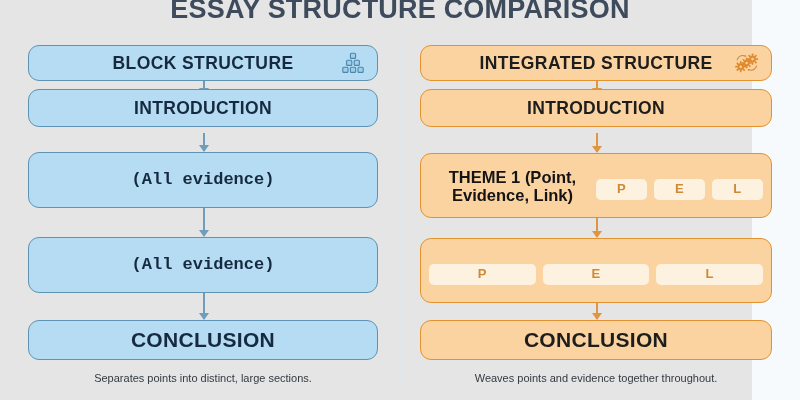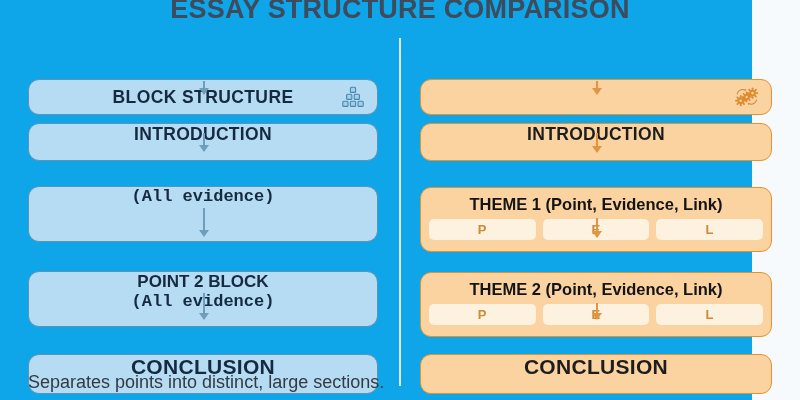--- a/index.html
+++ b/index.html
@@ -2,21 +2,21 @@
 <html><head>
 <meta charset="utf-8">
 <style>
   * { margin:0; padding:0; box-sizing:border-box; }
   html, body {
     width:800px; height:400px;
     background:#f7fafc;
     font-family:"Liberation Sans", sans-serif;
     overflow:hidden;
   }
-  #page { position:relative; width:752px; height:400px; background:#0ea5e9; }
+  #page { position:relative; width:752px; height:400px; background:#e5e5e5; }
 
   .title {
     position:absolute; top:-6px; left:0; width:800px;
     text-align:center;
     font-size:27px; font-weight:bold;
     letter-spacing:0.2px;
     color:#3d4b5c;
     white-space:nowrap;
   }
 
@@ -28,25 +28,24 @@
 
   .col { position:absolute; top:0; width:360px; height:400px; }
   .col-left  { left:28px; }
   .col-right { left:420px; }
 
   
   .node {
     position:absolute;
     left:0; width:350px;
     border-radius:11px;
-    display:flex; justify-content:center;
+    display:flex; align-items:center; justify-content:center;
     text-align:center;
     font-weight:bold;
     line-height:1.18;
-    margin-top:34px;
   }
   .col-right .node { width:352px; }
 
   
   .blue {
     background:#b6dcf3;
     border:1.6px solid #5e93b3;
     color:#152a40;
   }
   .blue .sub { font-weight:bold;font-family:Liberation Mono, monospace; }
@@ -63,21 +62,21 @@
   .n-intro      { top:89px;  height:38px; font-size:17.5px; letter-spacing:0.3px; }
   .n-point1     { top:152px; height:56px; font-size:17px; }
   .n-point2     { top:237px; height:56px; font-size:17px; }
   .n-conclusion { top:320px; height:40px; font-size:21px; letter-spacing:0.3px; }
 
   
   .n-theme1 { top:153px; height:65px; }
   .n-theme2 { top:238px; height:65px; }
 
   .node.theme {
-    flex-direction:column;
+    flex-direction:row;
     justify-content:flex-start;
     padding:7px 8px 0 8px;
   }
   .theme-title {
     font-size:16.5px; font-weight:bold; color:#141414;
     width:100%; text-align:center; line-height:1.1;
     margin-bottom:6px;
   }
   .pel-row { display:flex; gap:7px; width:100%; }
   .pel-chip {
@@ -127,21 +126,21 @@
   .a4 { top:293px; height:26px; }
 
   .col-right .a1 { top:81px;  height:13px; }
   .col-right .a2 { top:133px; height:19px; }
   .col-right .a3 { top:218px; height:19px; }
   .col-right .a4 { top:303px; height:16px; }
 
   .caption {
     position:absolute; top:372px; left:0; width:352px;
     text-align:center;
-    font-size:18px; font-weight:normal;
+    font-size:11px; font-weight:normal;
     color:#333a42;
     white-space:nowrap;
   }
   .col-left .caption { width:350px; }
 </style>
 </head>
 <body>
 
 <div id="page">
 
@@ -189,41 +188,41 @@
       </div>
     </div>
 
     <div class="arrow arrow-blue a3">
       <div class="shaft"></div>
         <div class="head"></div>
     </div>
 
     <div class="node blue n-point2">
       <div>
-        <div>POINT 2 BLOCK</div>
         <div class="sub">(All evidence)</div>
       </div>
     </div>
 
     <div class="arrow arrow-blue a4">
       <div class="shaft"></div>
         <div class="head"></div>
     </div>
 
     <div class="node blue n-conclusion">
       <span>CONCLUSION</span>
     </div>
 
     <div class="caption">Separates points into distinct, large sections.</div>
   </div>
 
   <div class="col col-right">
 
     <div class="node orange n-header">
       <div class="hdr-inner">
+        <span class="hdr-label">INTEGRATED STRUCTURE</span>
         <span class="hdr-icon">
           <svg viewBox="0 0 26 22" width="26" height="22">
             <g fill="#e08a2e">
               <g transform="translate(6.2,15.0)">
                 <circle r="3.6"></circle>
                 <g stroke="#e08a2e" stroke-width="1.9" stroke-linecap="round">
                   <line x1="0" y1="-5.2" x2="0" y2="-4.1"></line>
                   <line x1="0" y1="4.1" x2="0" y2="5.2"></line>
                   <line x1="-5.2" y1="0" x2="-4.1" y2="0"></line>
                   <line x1="4.1" y1="0" x2="5.2" y2="0"></line>
@@ -298,32 +297,32 @@
         <div class="pel-chip">L</div>
       </div>
     </div>
 
     <div class="arrow arrow-orange a3">
       <div class="shaft"></div>
         <div class="head"></div>
     </div>
 
     <div class="node orange theme n-theme2">
-      <div class="theme-title">THEME 2 (Point, Evidence, Link)</div>
       <div class="pel-row">
         <div class="pel-chip">P</div>
         <div class="pel-chip">E</div>
         <div class="pel-chip">L</div>
       </div>
     </div>
 
     <div class="arrow arrow-orange a4">
       <div class="shaft"></div>
         <div class="head"></div>
     </div>
 
     <div class="node orange n-conclusion">
       <span>CONCLUSION</span>
     </div>
 
+    <div class="caption">Weaves points and evidence together throughout.</div>
   </div>
 
 </div>
 
 </body></html>

